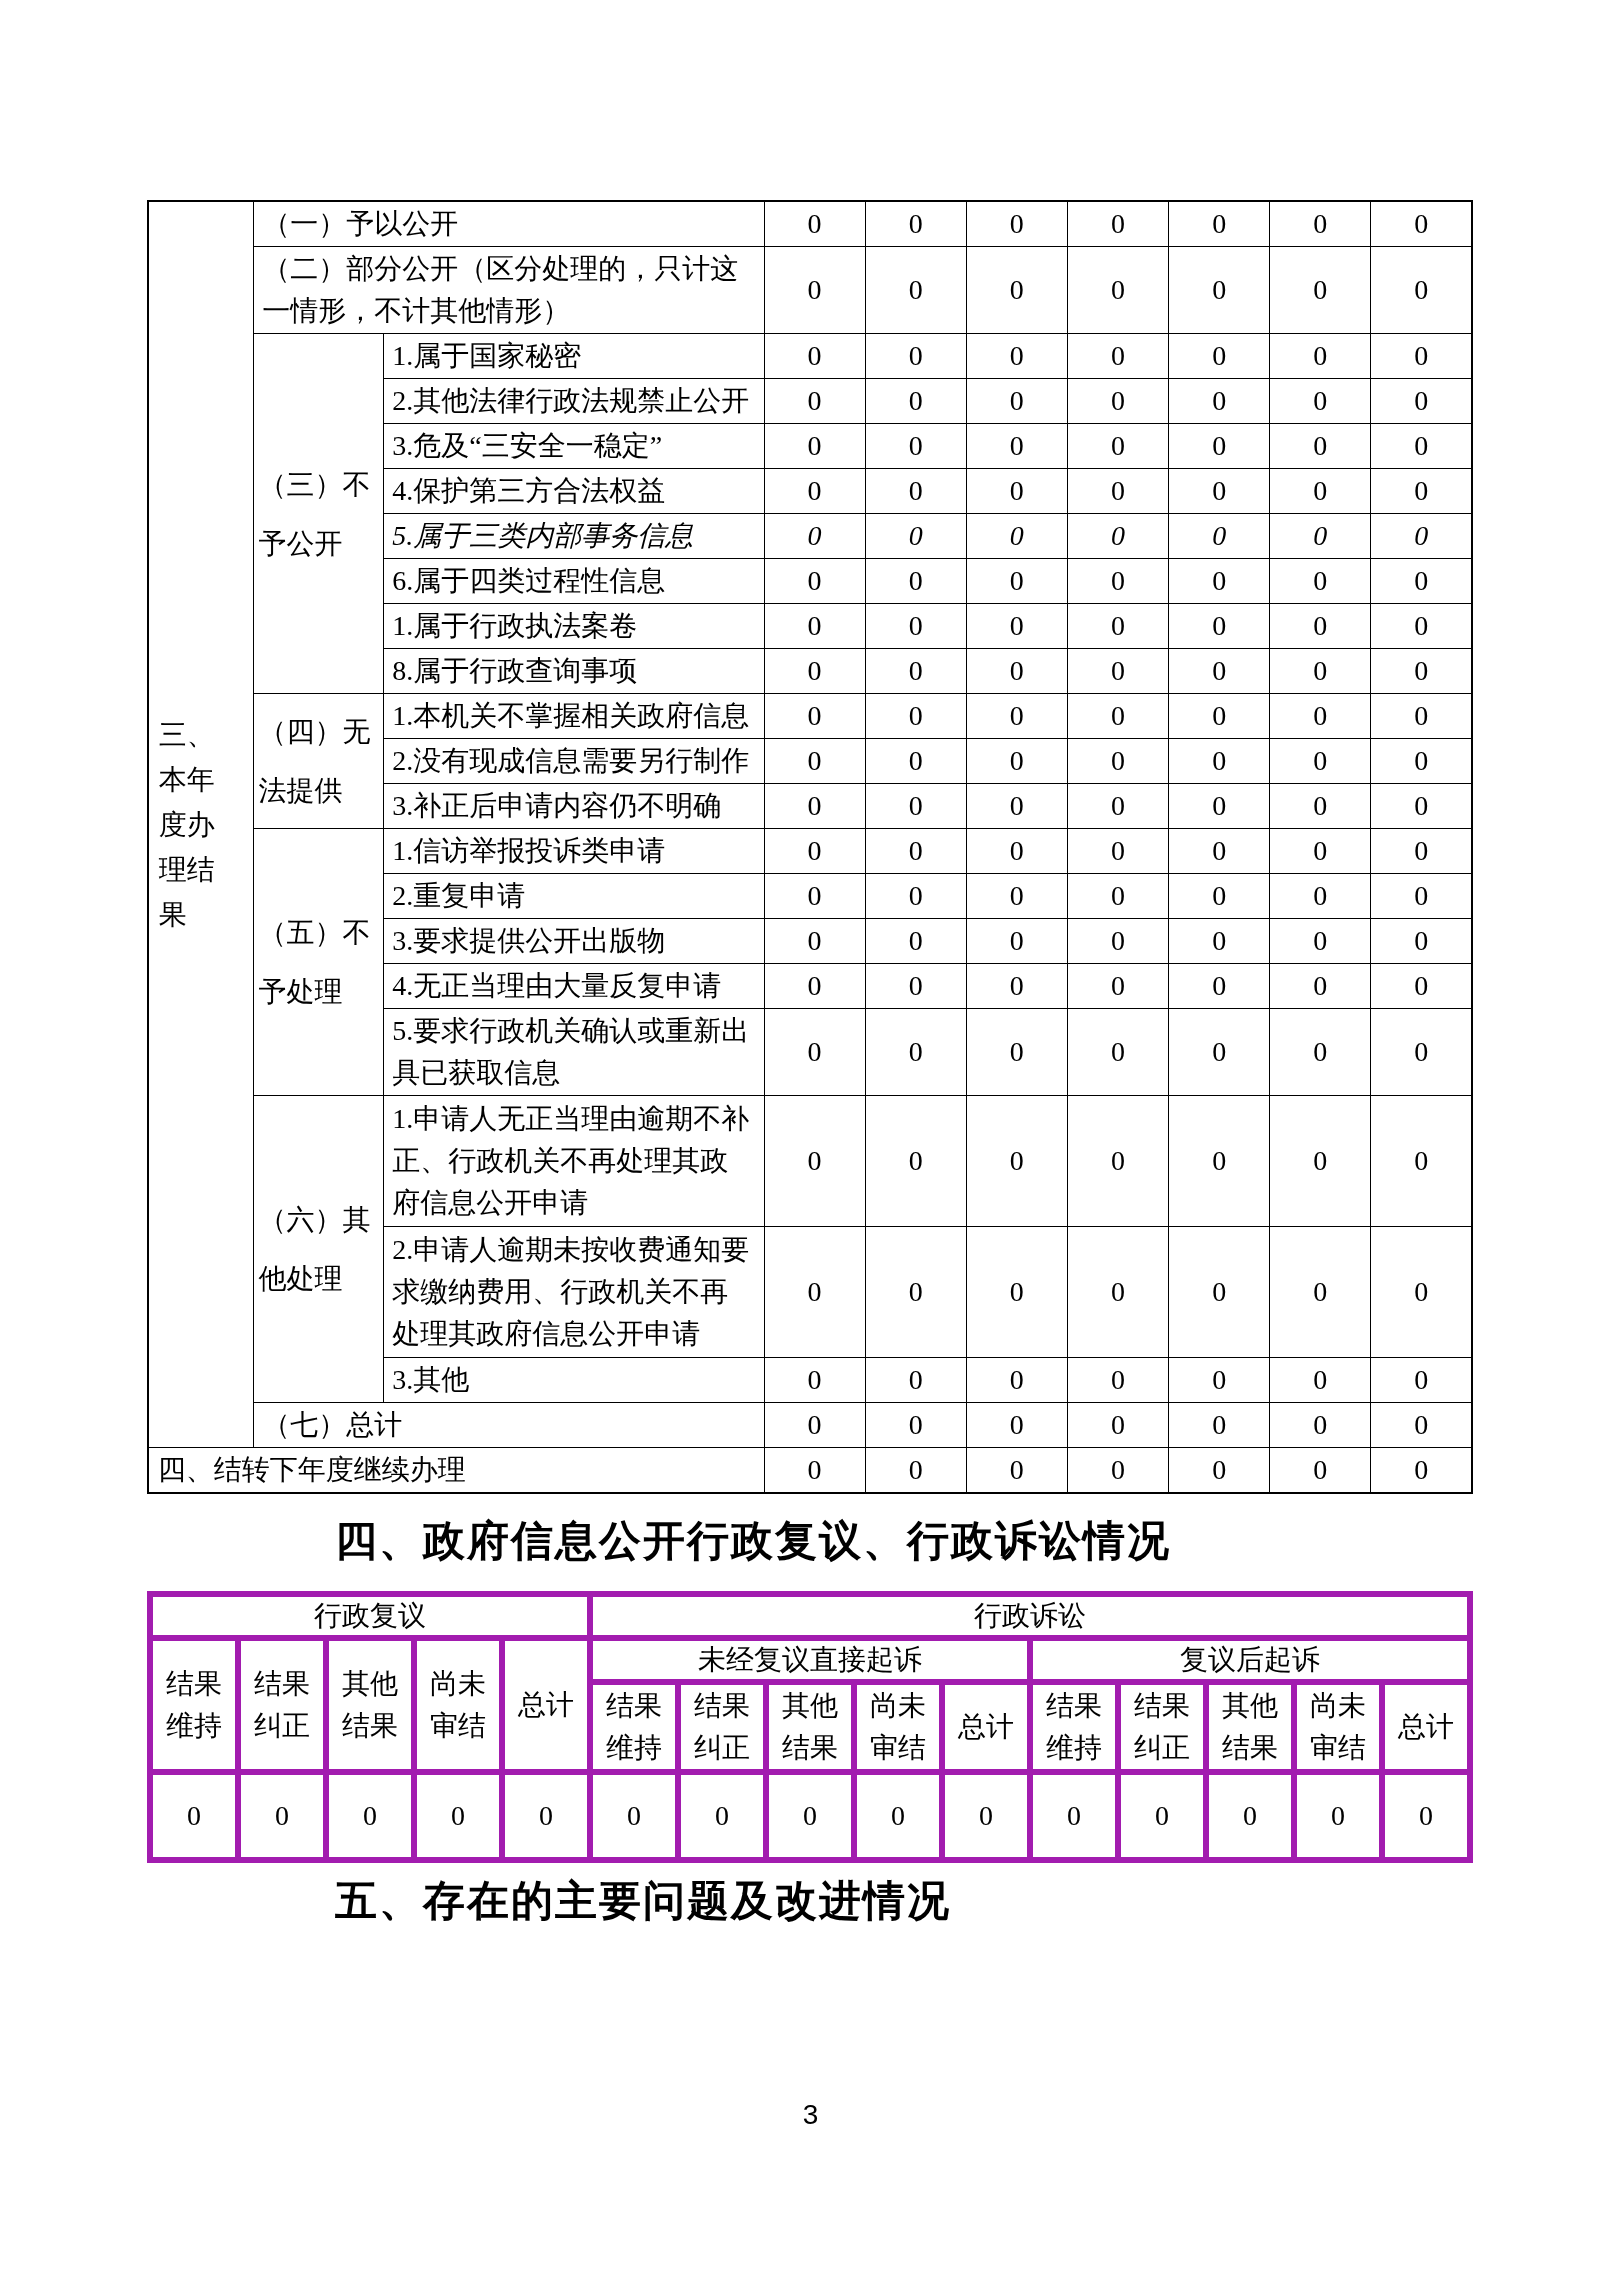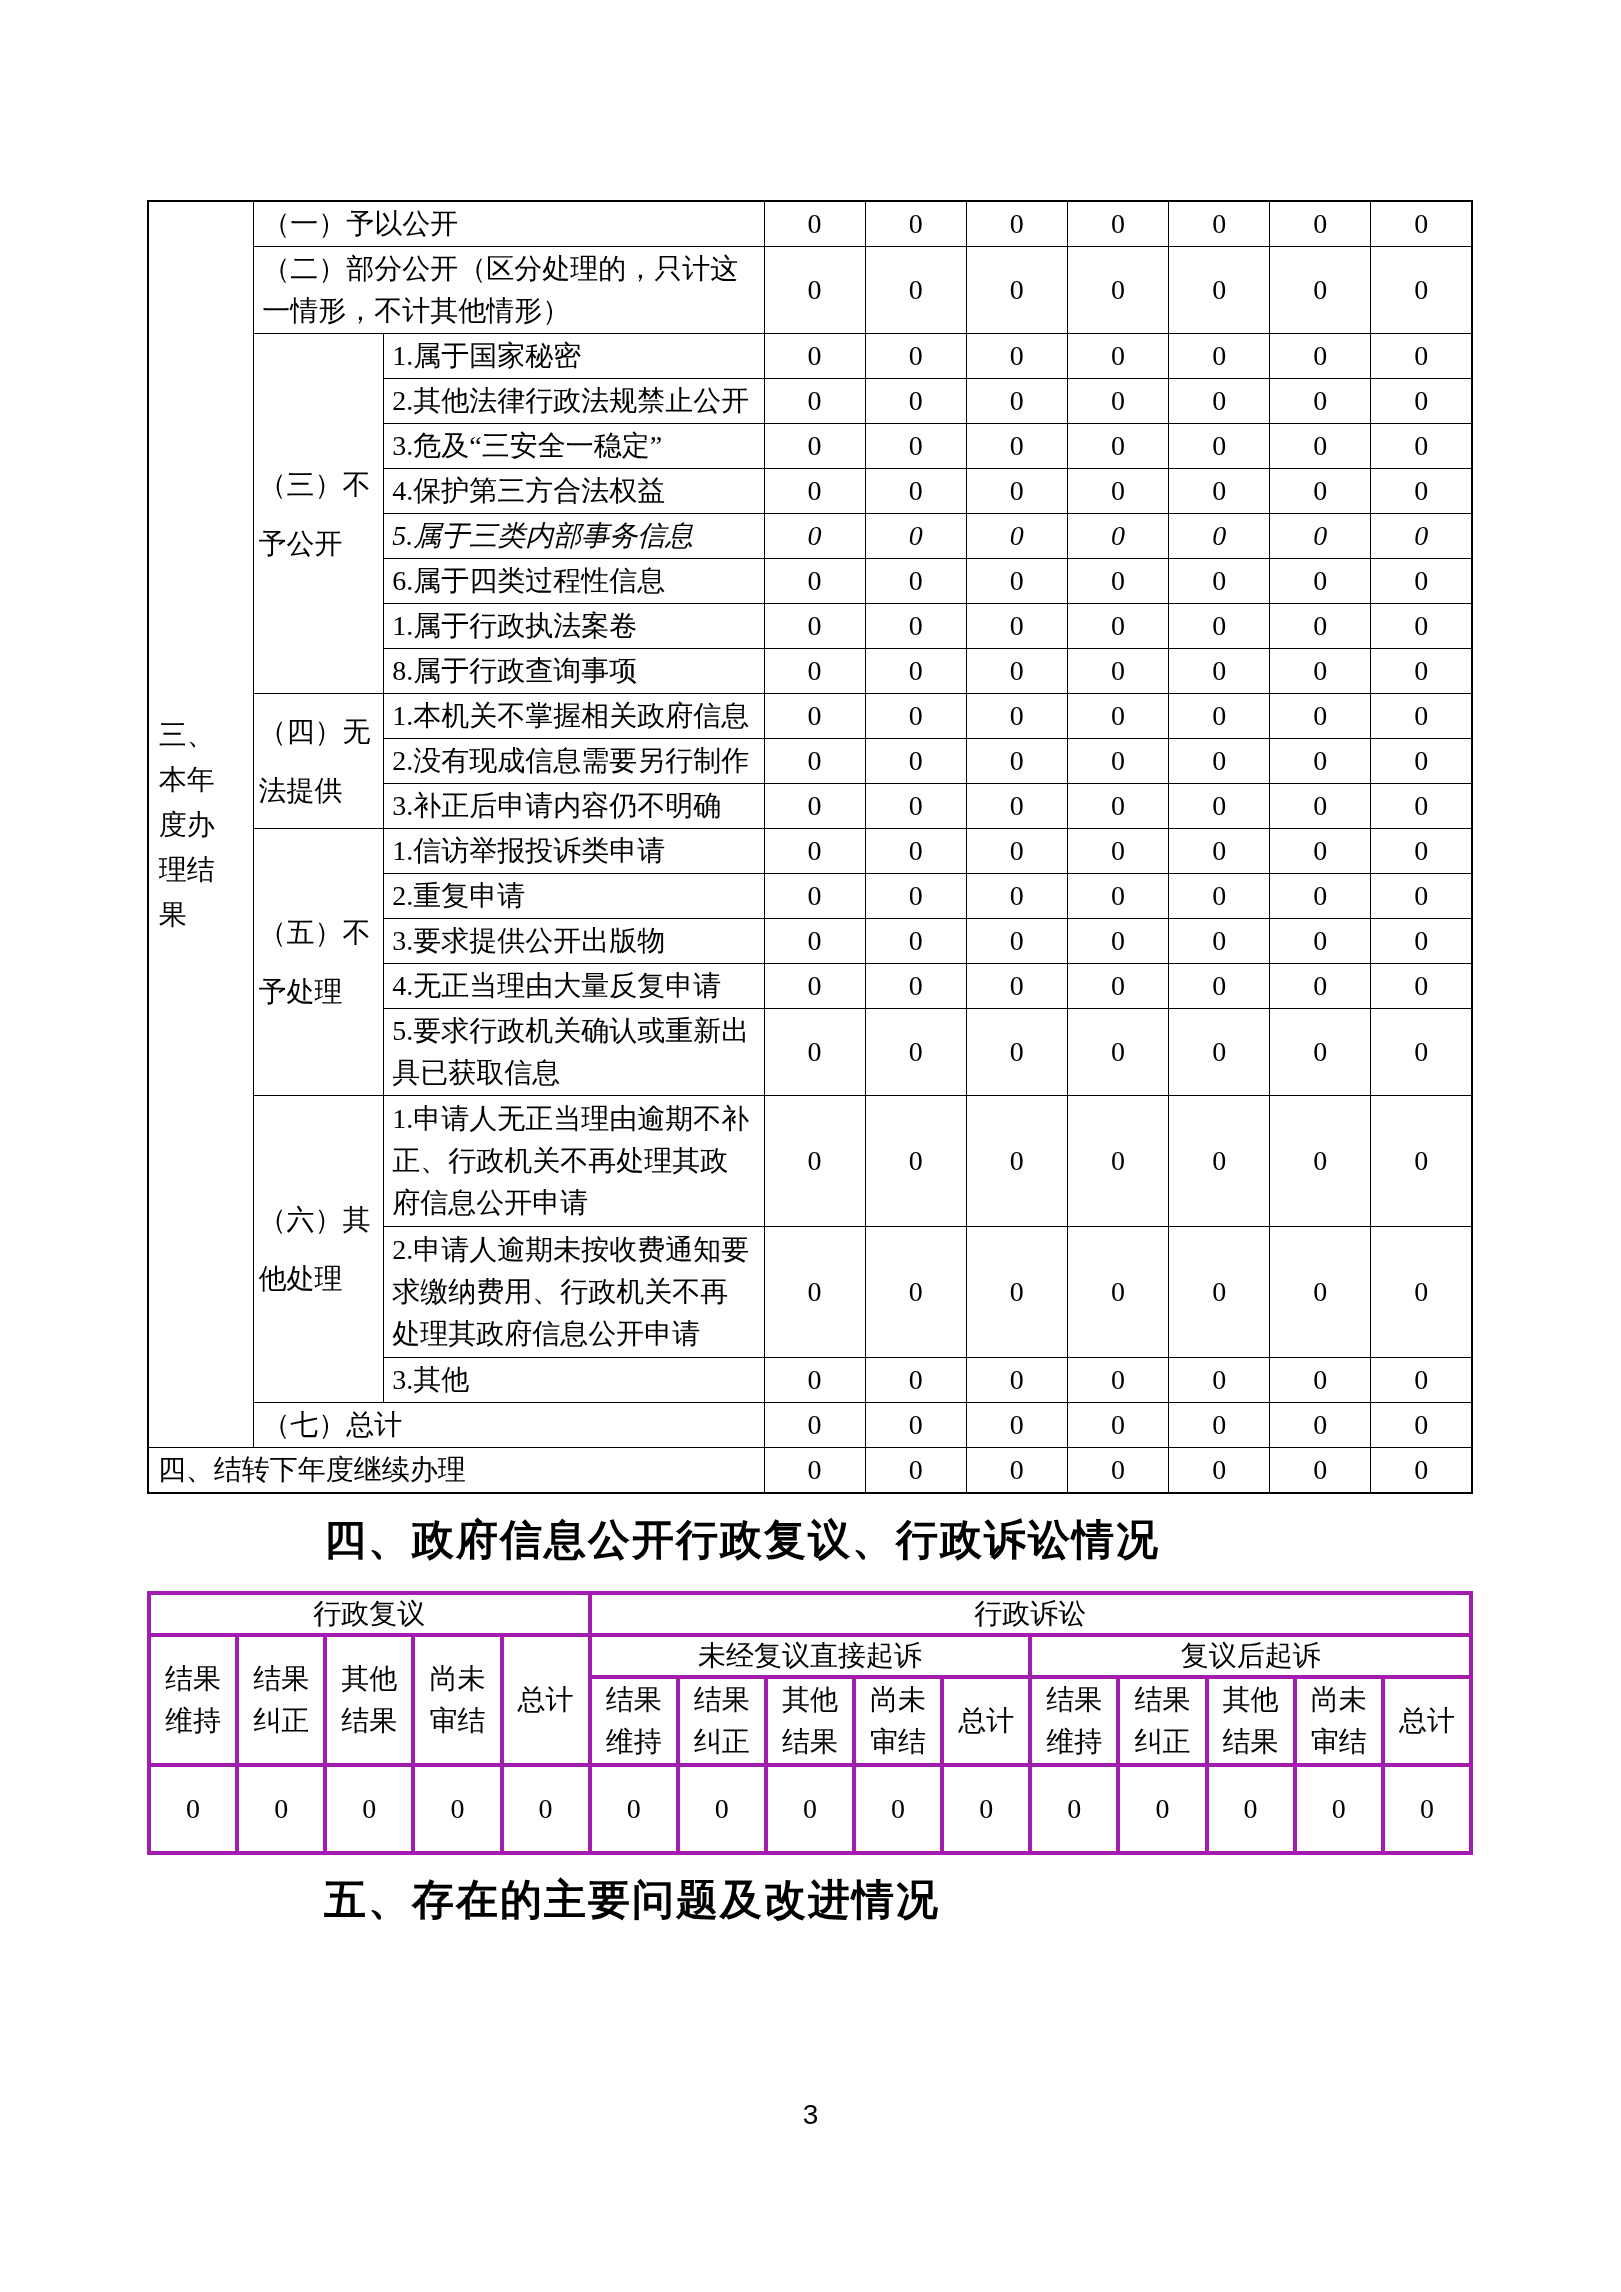--- a/index.html
+++ b/index.html
@@ -32,36 +32,36 @@
   .c-label { text-align: left; padding: 1px 8.8px; line-height: 42px; }
   .c-val   { text-align: center; font-size: 31px; }
 
   
   #t2 {
     position: absolute; left: 147px; top: 1591px;
     width: 1326px;
     border: 2.9px solid #000;
   }
   #t2 th, #t2 td {
-    border: 4px solid #a21caf;
+    border: 6px solid #a21caf;
     font-weight: normal;
     font-size: 28px;
     text-align: center;
     vertical-align: middle;
     overflow: hidden;
   }
   .thickb { border-bottom: 2.9px solid #000 !important; }
   .resb   { border-bottom: 2px solid #000 !important; }
   .twoline { line-height: 42px; padding: 0 2px; }
   .t2v { font-size: 31px; }
 
   
   .heading {
-    position: absolute; left: 324px;
-    font-family: Liberation Serif, serif;
+    position: absolute; left: 335px;
+    font-family: Liberation Sans, sans-serif;
     font-weight: bold;
     font-size: 42px;
     letter-spacing: 2px;
     white-space: nowrap;
     line-height: 51px;
   }
   #h4 { top: 1515px; }
   #h5 { top: 1875px; }
   .pagenum {
     position: absolute; top: 2098px; left: 0; width: 100%;

